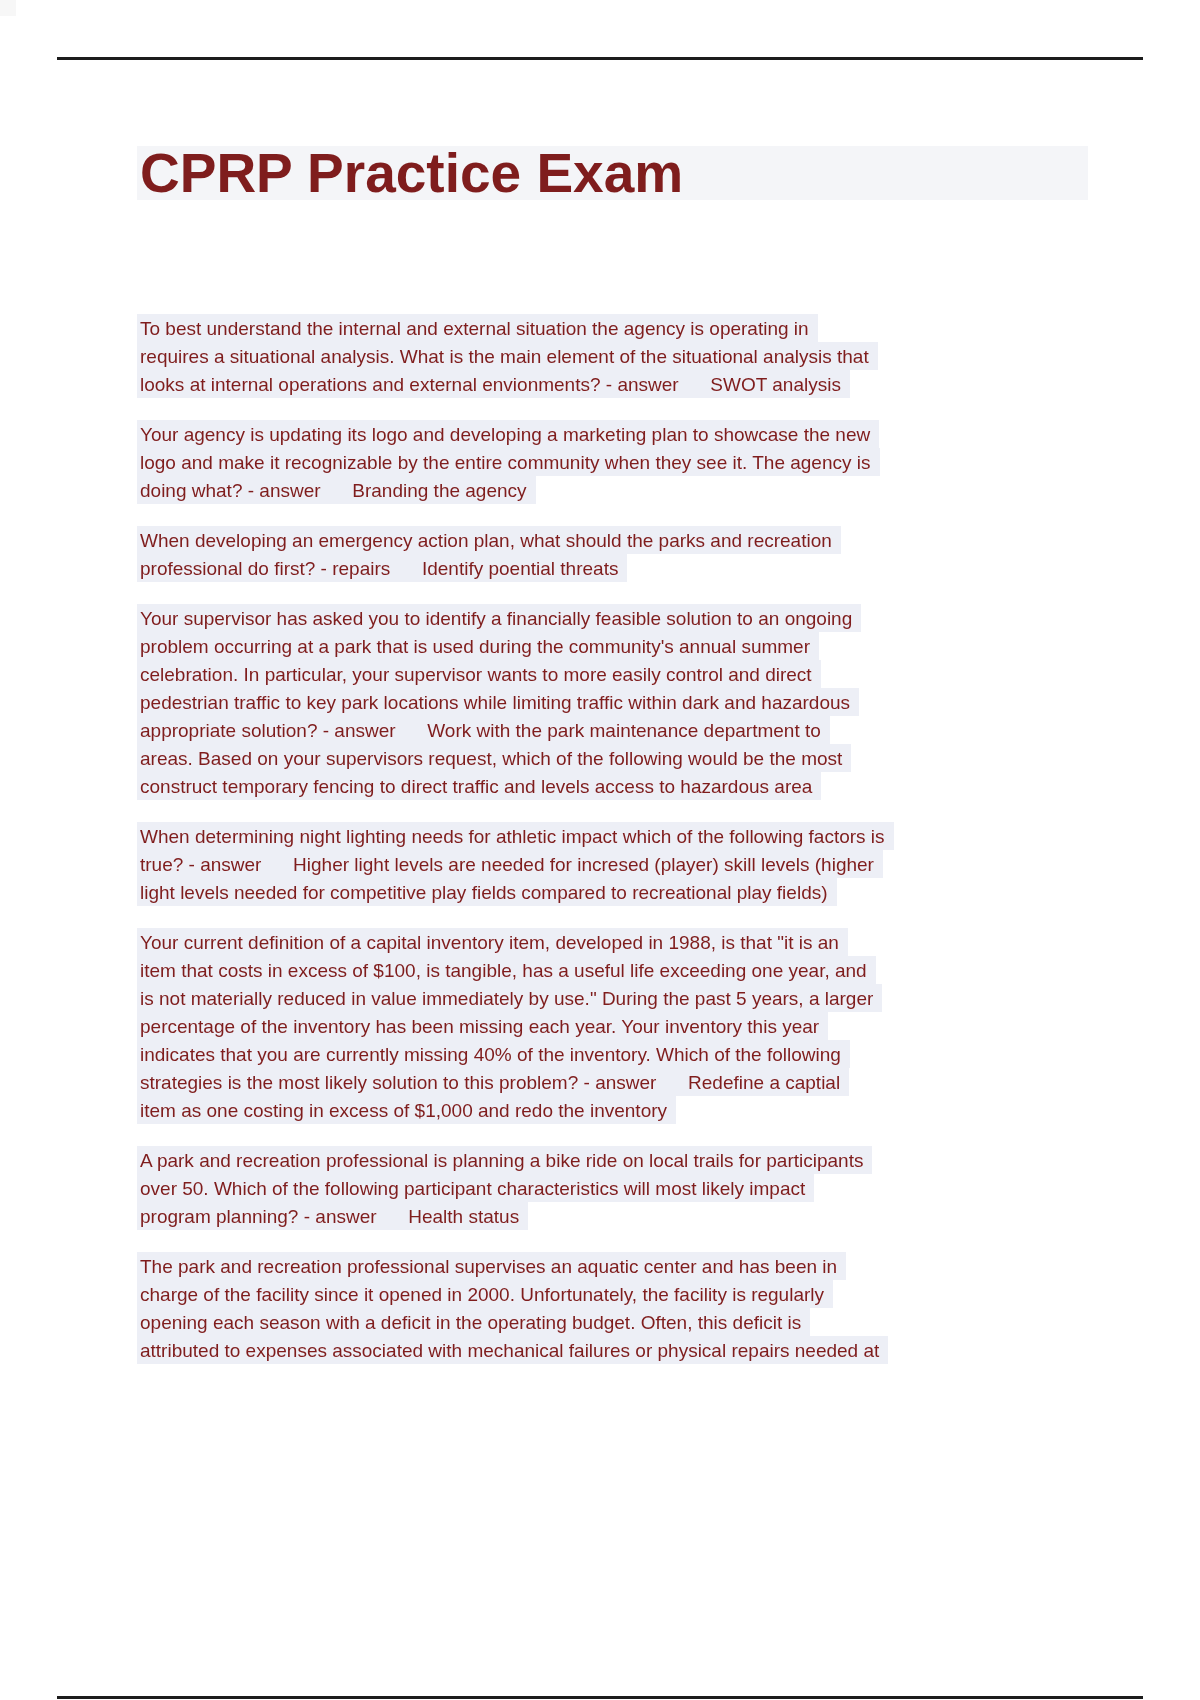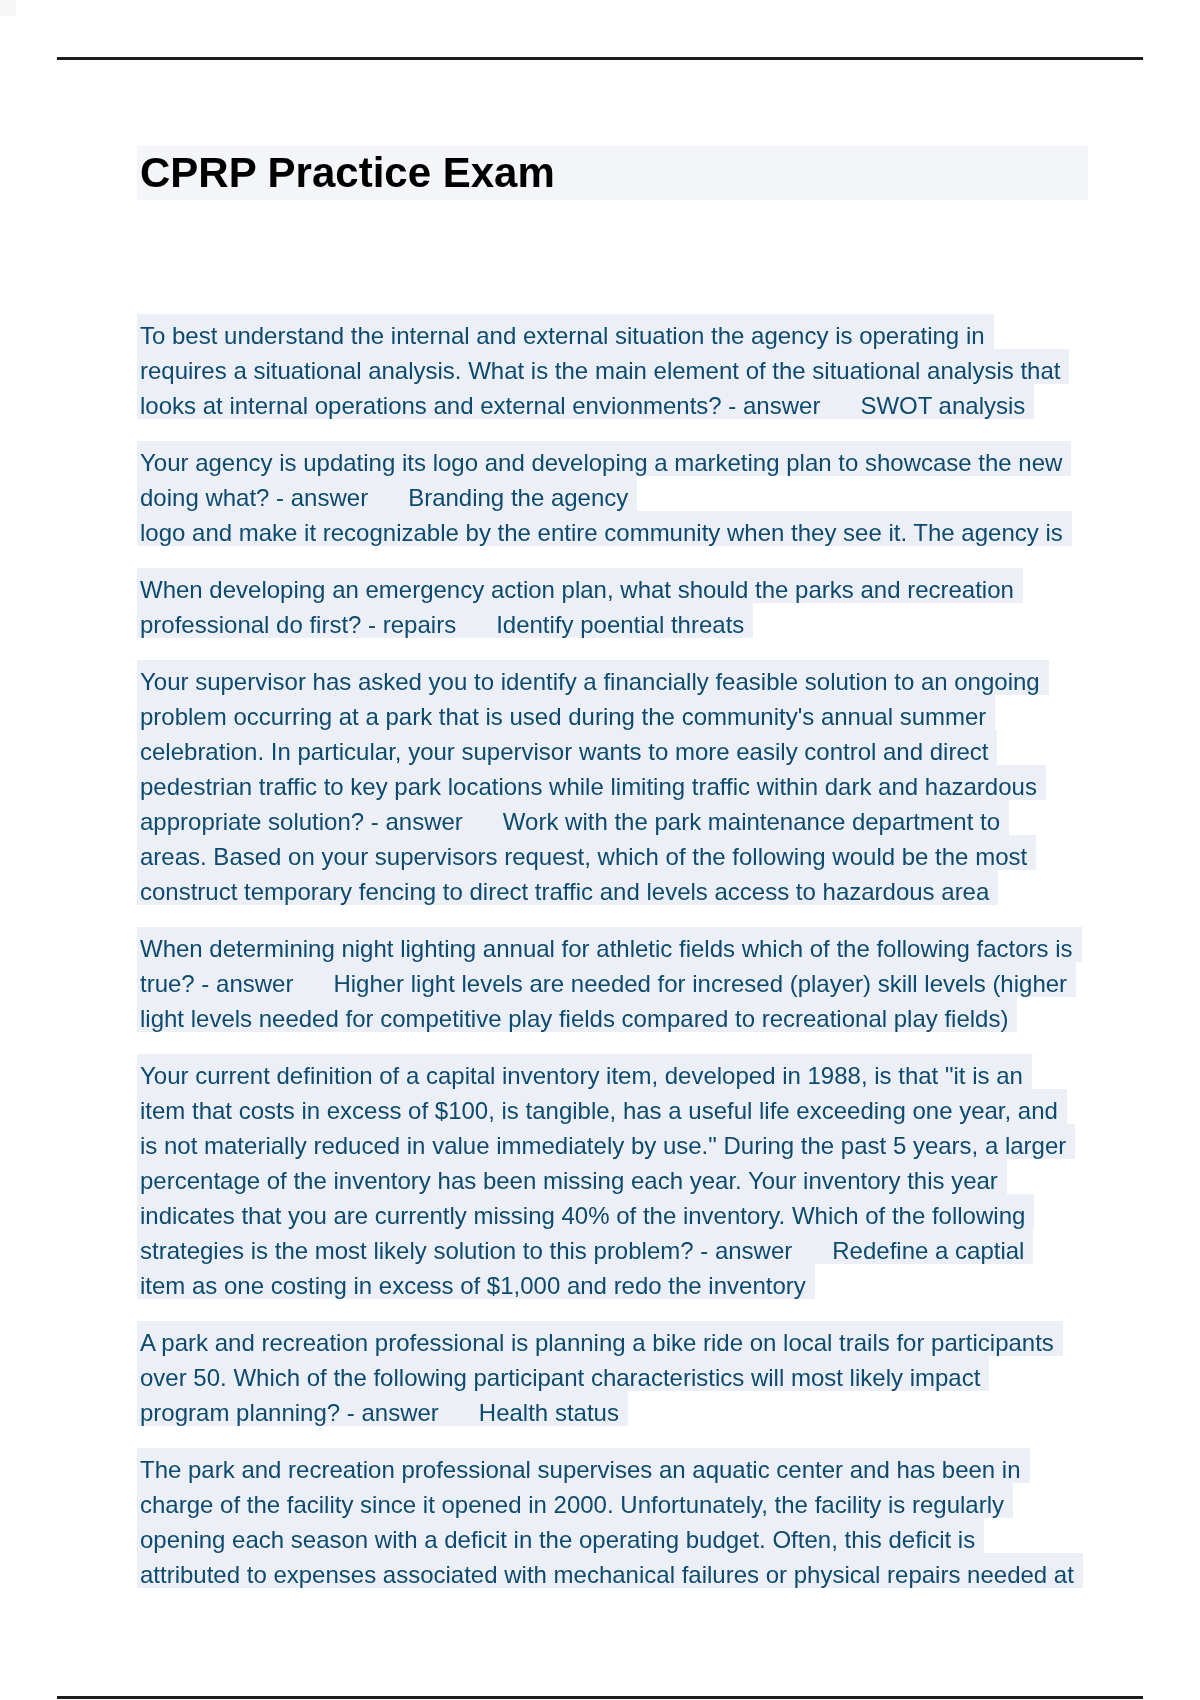--- a/index.html
+++ b/index.html
@@ -35,48 +35,48 @@
   #title-bar {
     position: absolute;
     left: 137px;
     top: 146px;
     width: 951px;
     height: 54px;
     background: #f4f5f8;
   }
   #title-bar .title-text {
     display: block;
-    font-size: 42px;
+    font-size: 55px;
     font-weight: bold;
     line-height: 54px;
-    color: #000000;
+    color: #7f1d1d;
     letter-spacing: 0px;
     padding-left: 3px;
     white-space: nowrap;
   }
   #content {
     position: absolute;
     left: 140px;
     top: 314px;
     width: 980px;
   }
   .para {
     margin: 0 0 22px 0;
   }
   .para:last-child { margin-bottom: 4px; }
   .line {
     display: block;
     width: fit-content;
     max-width: 100%;
     background: #edeff6;
-    color: #0c4a6e;
-    font-size: 24px;
+    color: #7f1d1d;
+    font-size: 19px;
     line-height: 27px;
     white-space: pre-wrap;
-    padding: 8px 9px 0 3px;
+    padding: 1px 9px 0 3px;
     margin-left: -3px;
   }
 </style>
 </head>
 <body>
 
 <div id="page">
   <div class="corner-artifact"></div>
   <div id="rule-top" class="rule"></div>
 
@@ -85,38 +85,38 @@
   </div>
 
   <div id="content">
       <div class="para">
         <span class="line">To best understand the internal and external situation the agency is operating in</span>
         <span class="line">requires a situational analysis. What is the main element of the situational analysis that</span>
         <span class="line">looks at internal operations and external envionments? - answer      SWOT analysis</span>
       </div>
       <div class="para">
         <span class="line">Your agency is updating its logo and developing a marketing plan to showcase the new</span>
+        <span class="line">logo and make it recognizable by the entire community when they see it. The agency is</span>
         <span class="line">doing what? - answer      Branding the agency</span>
-        <span class="line">logo and make it recognizable by the entire community when they see it. The agency is</span>
       </div>
       <div class="para">
         <span class="line">When developing an emergency action plan, what should the parks and recreation</span>
         <span class="line">professional do first? - repairs      Identify poential threats</span>
       </div>
       <div class="para">
         <span class="line">Your supervisor has asked you to identify a financially feasible solution to an ongoing</span>
         <span class="line">problem occurring at a park that is used during the community's annual summer</span>
         <span class="line">celebration. In particular, your supervisor wants to more easily control and direct</span>
         <span class="line">pedestrian traffic to key park locations while limiting traffic within dark and hazardous</span>
         <span class="line">appropriate solution? - answer      Work with the park maintenance department to</span>
         <span class="line">areas. Based on your supervisors request, which of the following would be the most</span>
         <span class="line">construct temporary fencing to direct traffic and levels access to hazardous area</span>
       </div>
       <div class="para">
-        <span class="line">When determining night lighting annual for athletic fields which of the following factors is</span>
+        <span class="line">When determining night lighting needs for athletic impact which of the following factors is</span>
         <span class="line">true? - answer      Higher light levels are needed for incresed (player) skill levels (higher</span>
         <span class="line">light levels needed for competitive play fields compared to recreational play fields)</span>
       </div>
       <div class="para">
         <span class="line">Your current definition of a capital inventory item, developed in 1988, is that "it is an</span>
         <span class="line">item that costs in excess of $100, is tangible, has a useful life exceeding one year, and</span>
         <span class="line">is not materially reduced in value immediately by use." During the past 5 years, a larger</span>
         <span class="line">percentage of the inventory has been missing each year. Your inventory this year</span>
         <span class="line">indicates that you are currently missing 40% of the inventory. Which of the following</span>
         <span class="line">strategies is the most likely solution to this problem? - answer      Redefine a captial</span>

